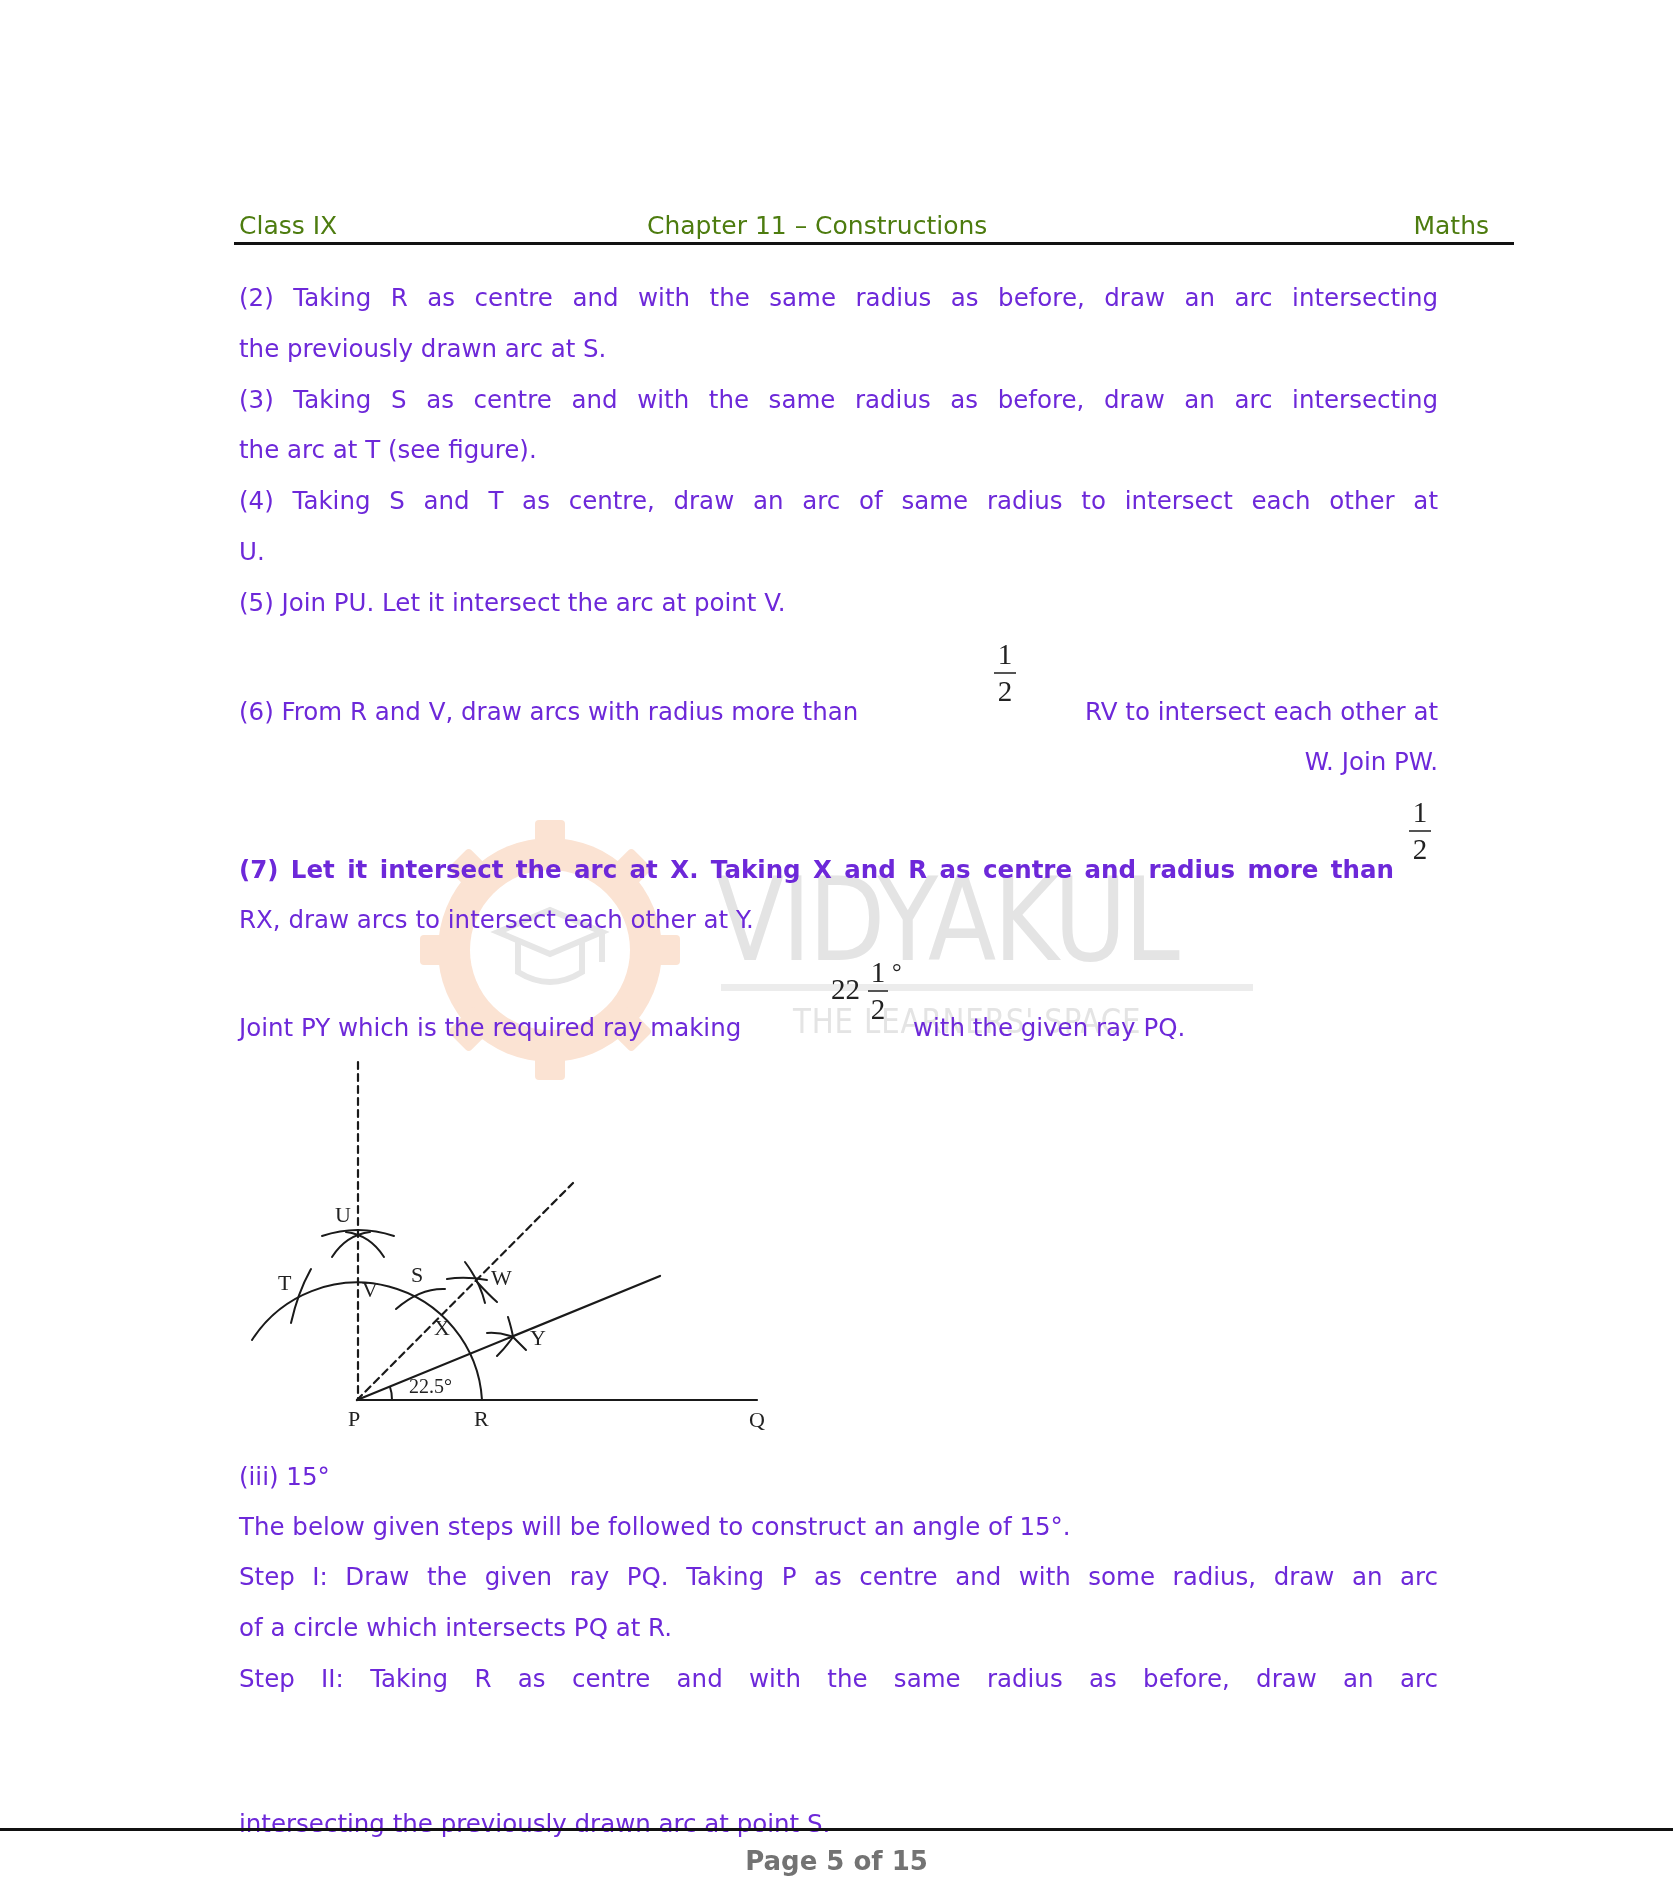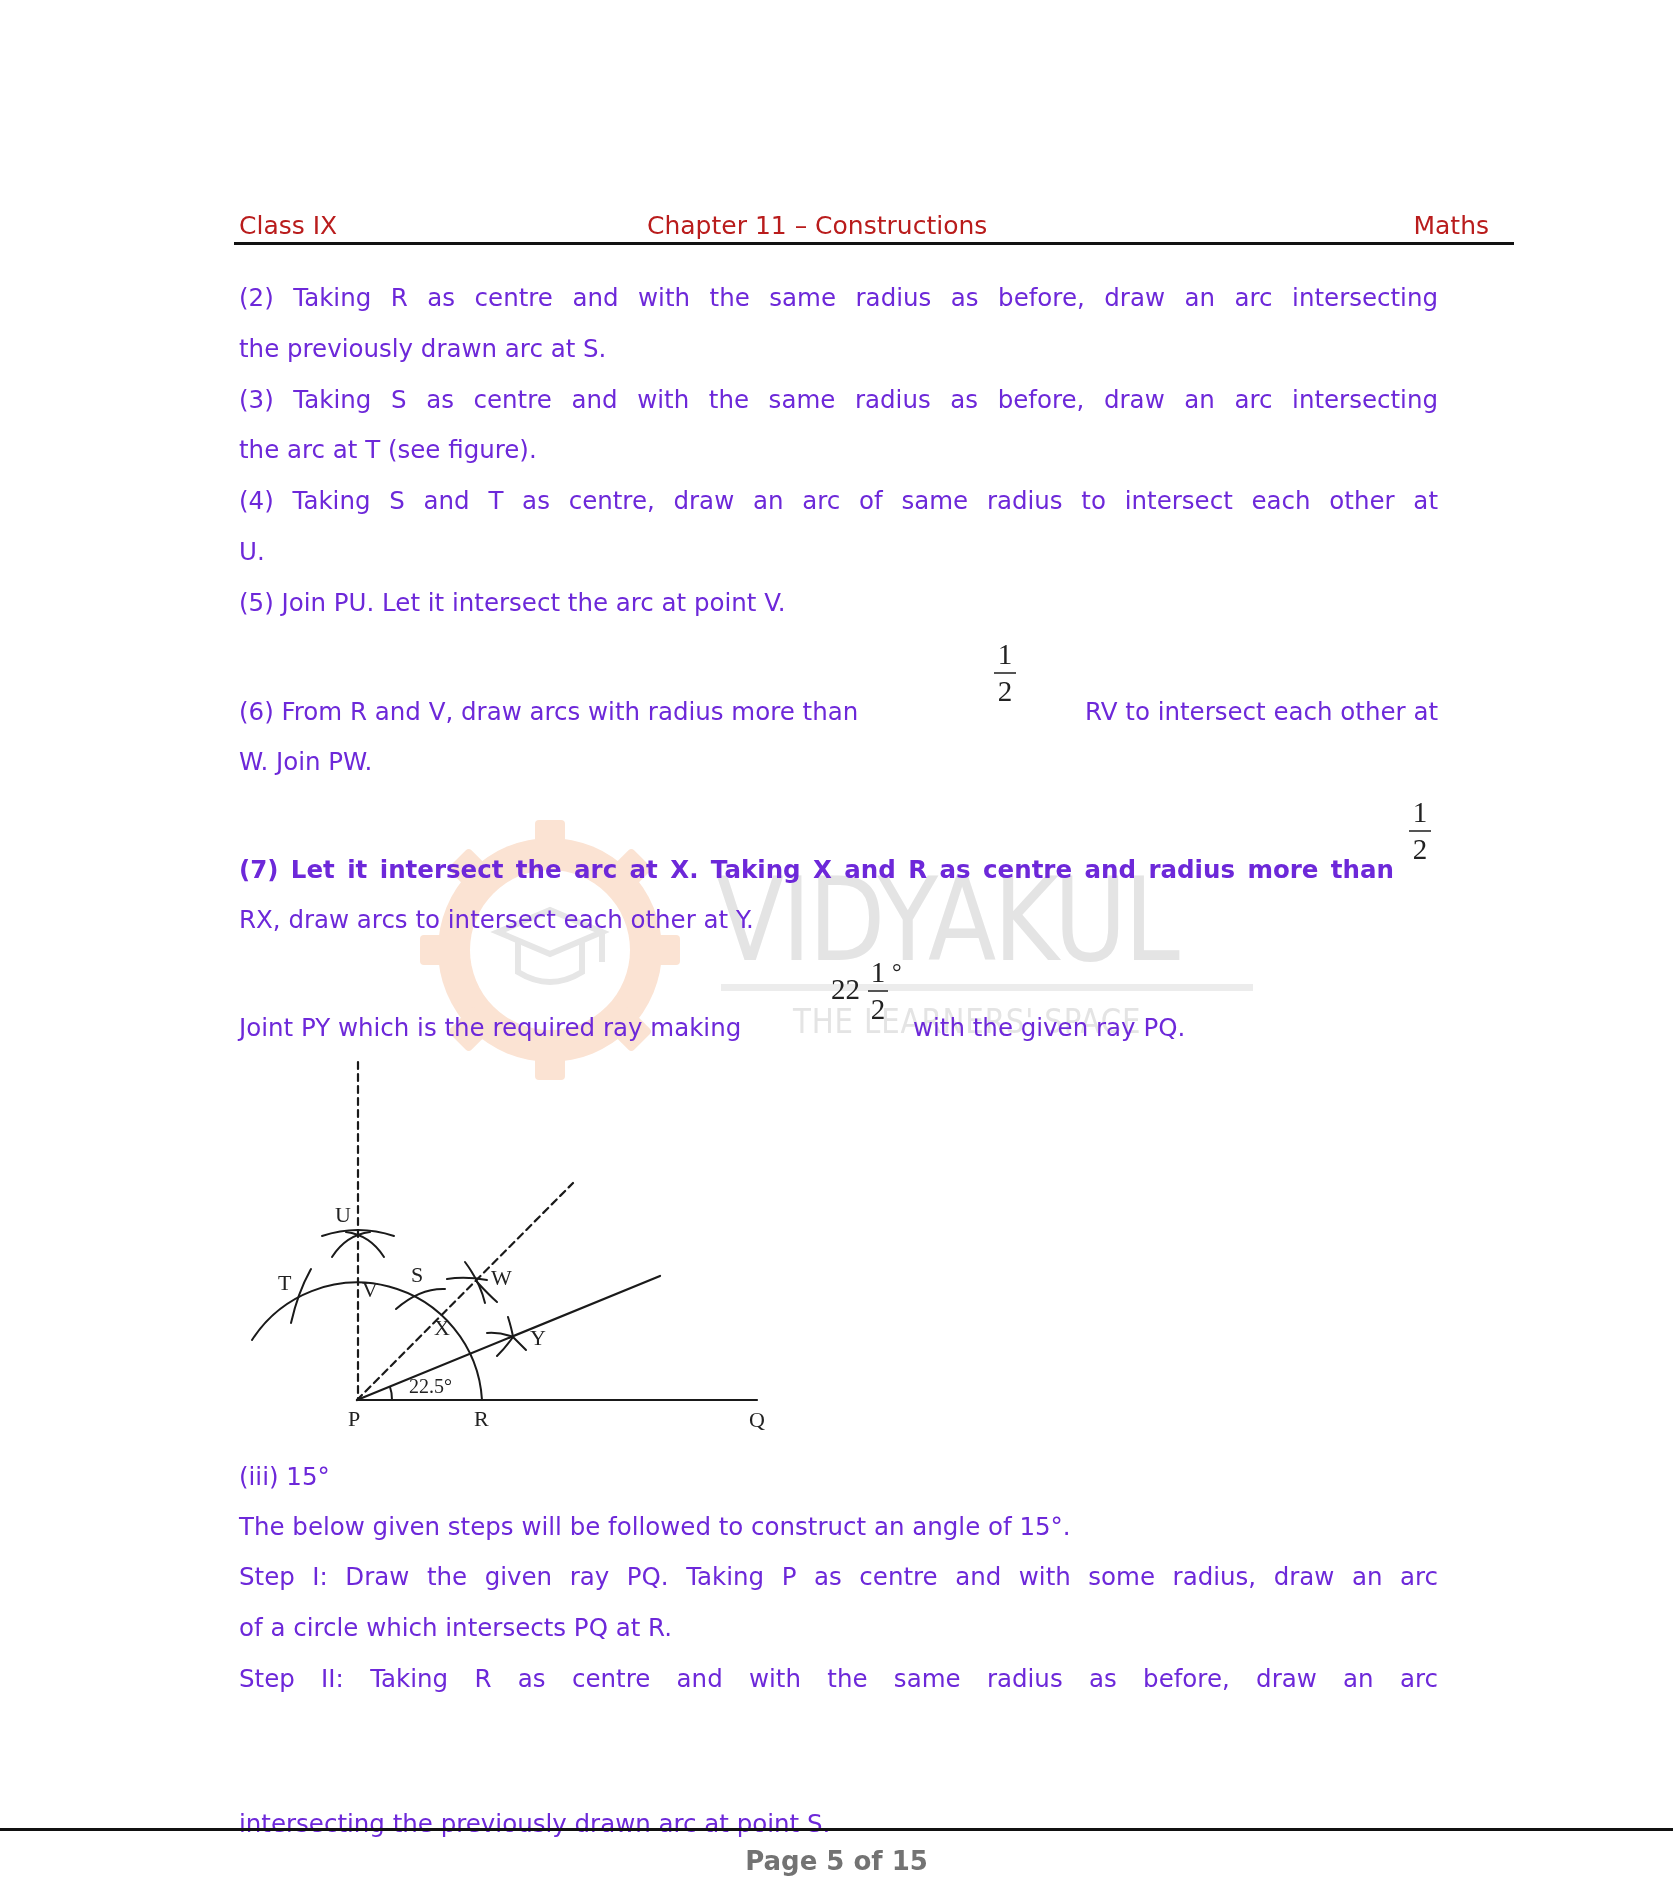--- a/index.html
+++ b/index.html
@@ -14,21 +14,21 @@
     position: absolute; left: 716px; top: 862px; width: 540px;
     font-family: "DejaVu Sans", sans-serif; font-size: 116px; line-height: 116px;
     color: #e4e4e4; letter-spacing: -3px; white-space: nowrap; transform: scaleX(0.86); transform-origin: left top;
   }
   .wm-rule { position: absolute; left: 721px; top: 984px; width: 532px; height: 7px; background: #ececec; }
   .wm-sub {
     position: absolute; left: 793px; top: 1004px; font-size: 34px; line-height: 34px;
     color: #e4e4e4; white-space: nowrap; letter-spacing: 1px; transform: scaleX(0.86); transform-origin: left top;
   }
   
-  .hdr-text { position: absolute; top: 211px; font-size: 25px; line-height: 30px; white-space: nowrap; color: #b91c1c; }
+  .hdr-text { position: absolute; top: 211px; font-size: 25px; line-height: 30px; white-space: nowrap; color: #4d7c0f; }
   .hdr-line { position: absolute; left: 234px; top: 242px; width: 1280px; height: 3px; background: #111; }
   
   .line {
     position: absolute; left: 239px; width: 1199px; font-size: 24.5px; line-height: 30px;
     white-space: nowrap; color: #6d28d9;
   }
   .just { text-align: justify; text-align-last: justify; white-space: normal; height: 30px; overflow: hidden; }
   
   .frac { position: absolute; font-family: "Liberation Serif", serif; color: #222; text-align: center; }
   .frac .n, .frac .d { display: block; font-size: 29px; line-height: 29px; }
@@ -86,21 +86,21 @@
 
 <div class="line" style="top:697px;">
   <span>(6) From R and V, draw arcs with radius more than</span>
 </div>
 <div class="frac" style="left:994px; top:640px; width:22px;">
   <span class="n">1</span>
   <span class="bar"></span>
   <span class="d">2</span>
 </div>
 <div class="line" style="top:697px; left:1023px; width:415px; text-align:right;">RV to intersect each other at</div>
-<div class="line" style="top:747px;">W. Join PW.</div>
+<div class="line" style="top:747px;text-align:right;">W. Join PW.</div>
 
 <div class="line" style="top:855px; width:1155px; text-align:justify; text-align-last:justify; white-space:normal; height:30px; overflow:hidden;font-weight:bold;">(7) Let it intersect the arc at X. Taking X and R as centre and radius more than</div>
 <div class="frac" style="left:1409px; top:798px; width:22px;">
   <span class="n">1</span>
   <span class="bar"></span>
   <span class="d">2</span>
 </div>
 <div class="line" style="top:905px;">RX, draw arcs to intersect each other at Y.</div>
 
 <div class="line" style="top:1013px;">Joint PY which is the required ray making</div>

